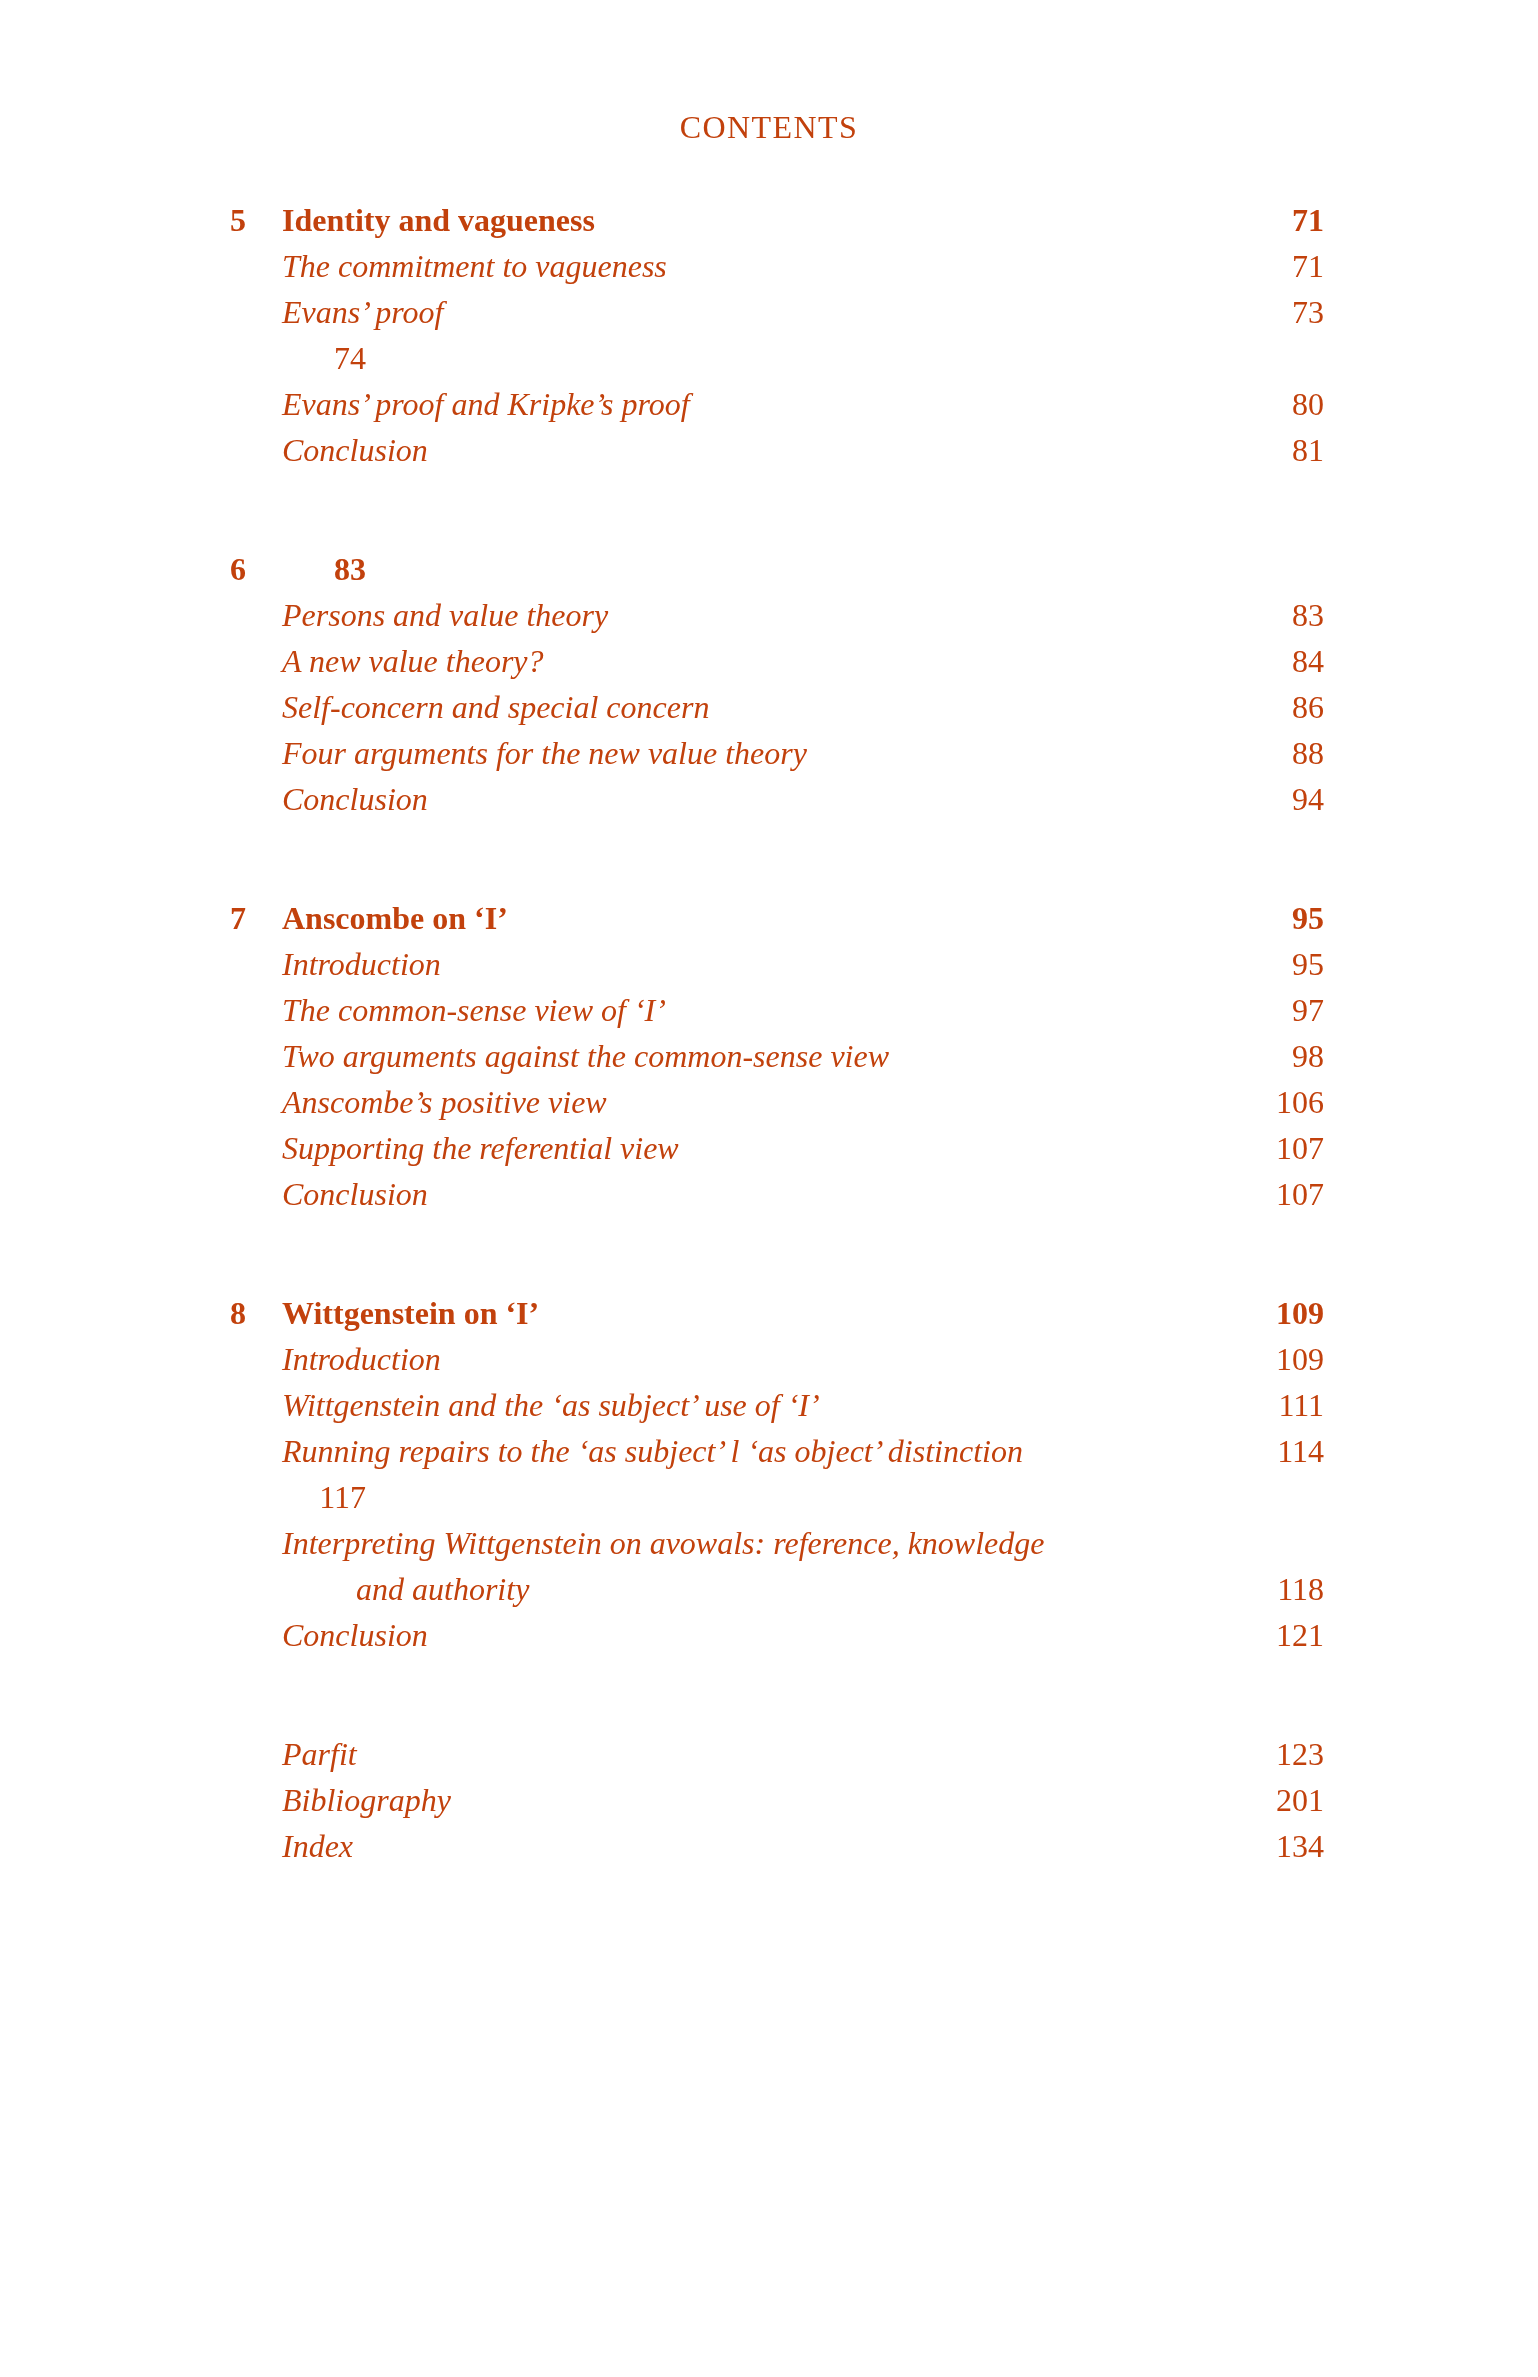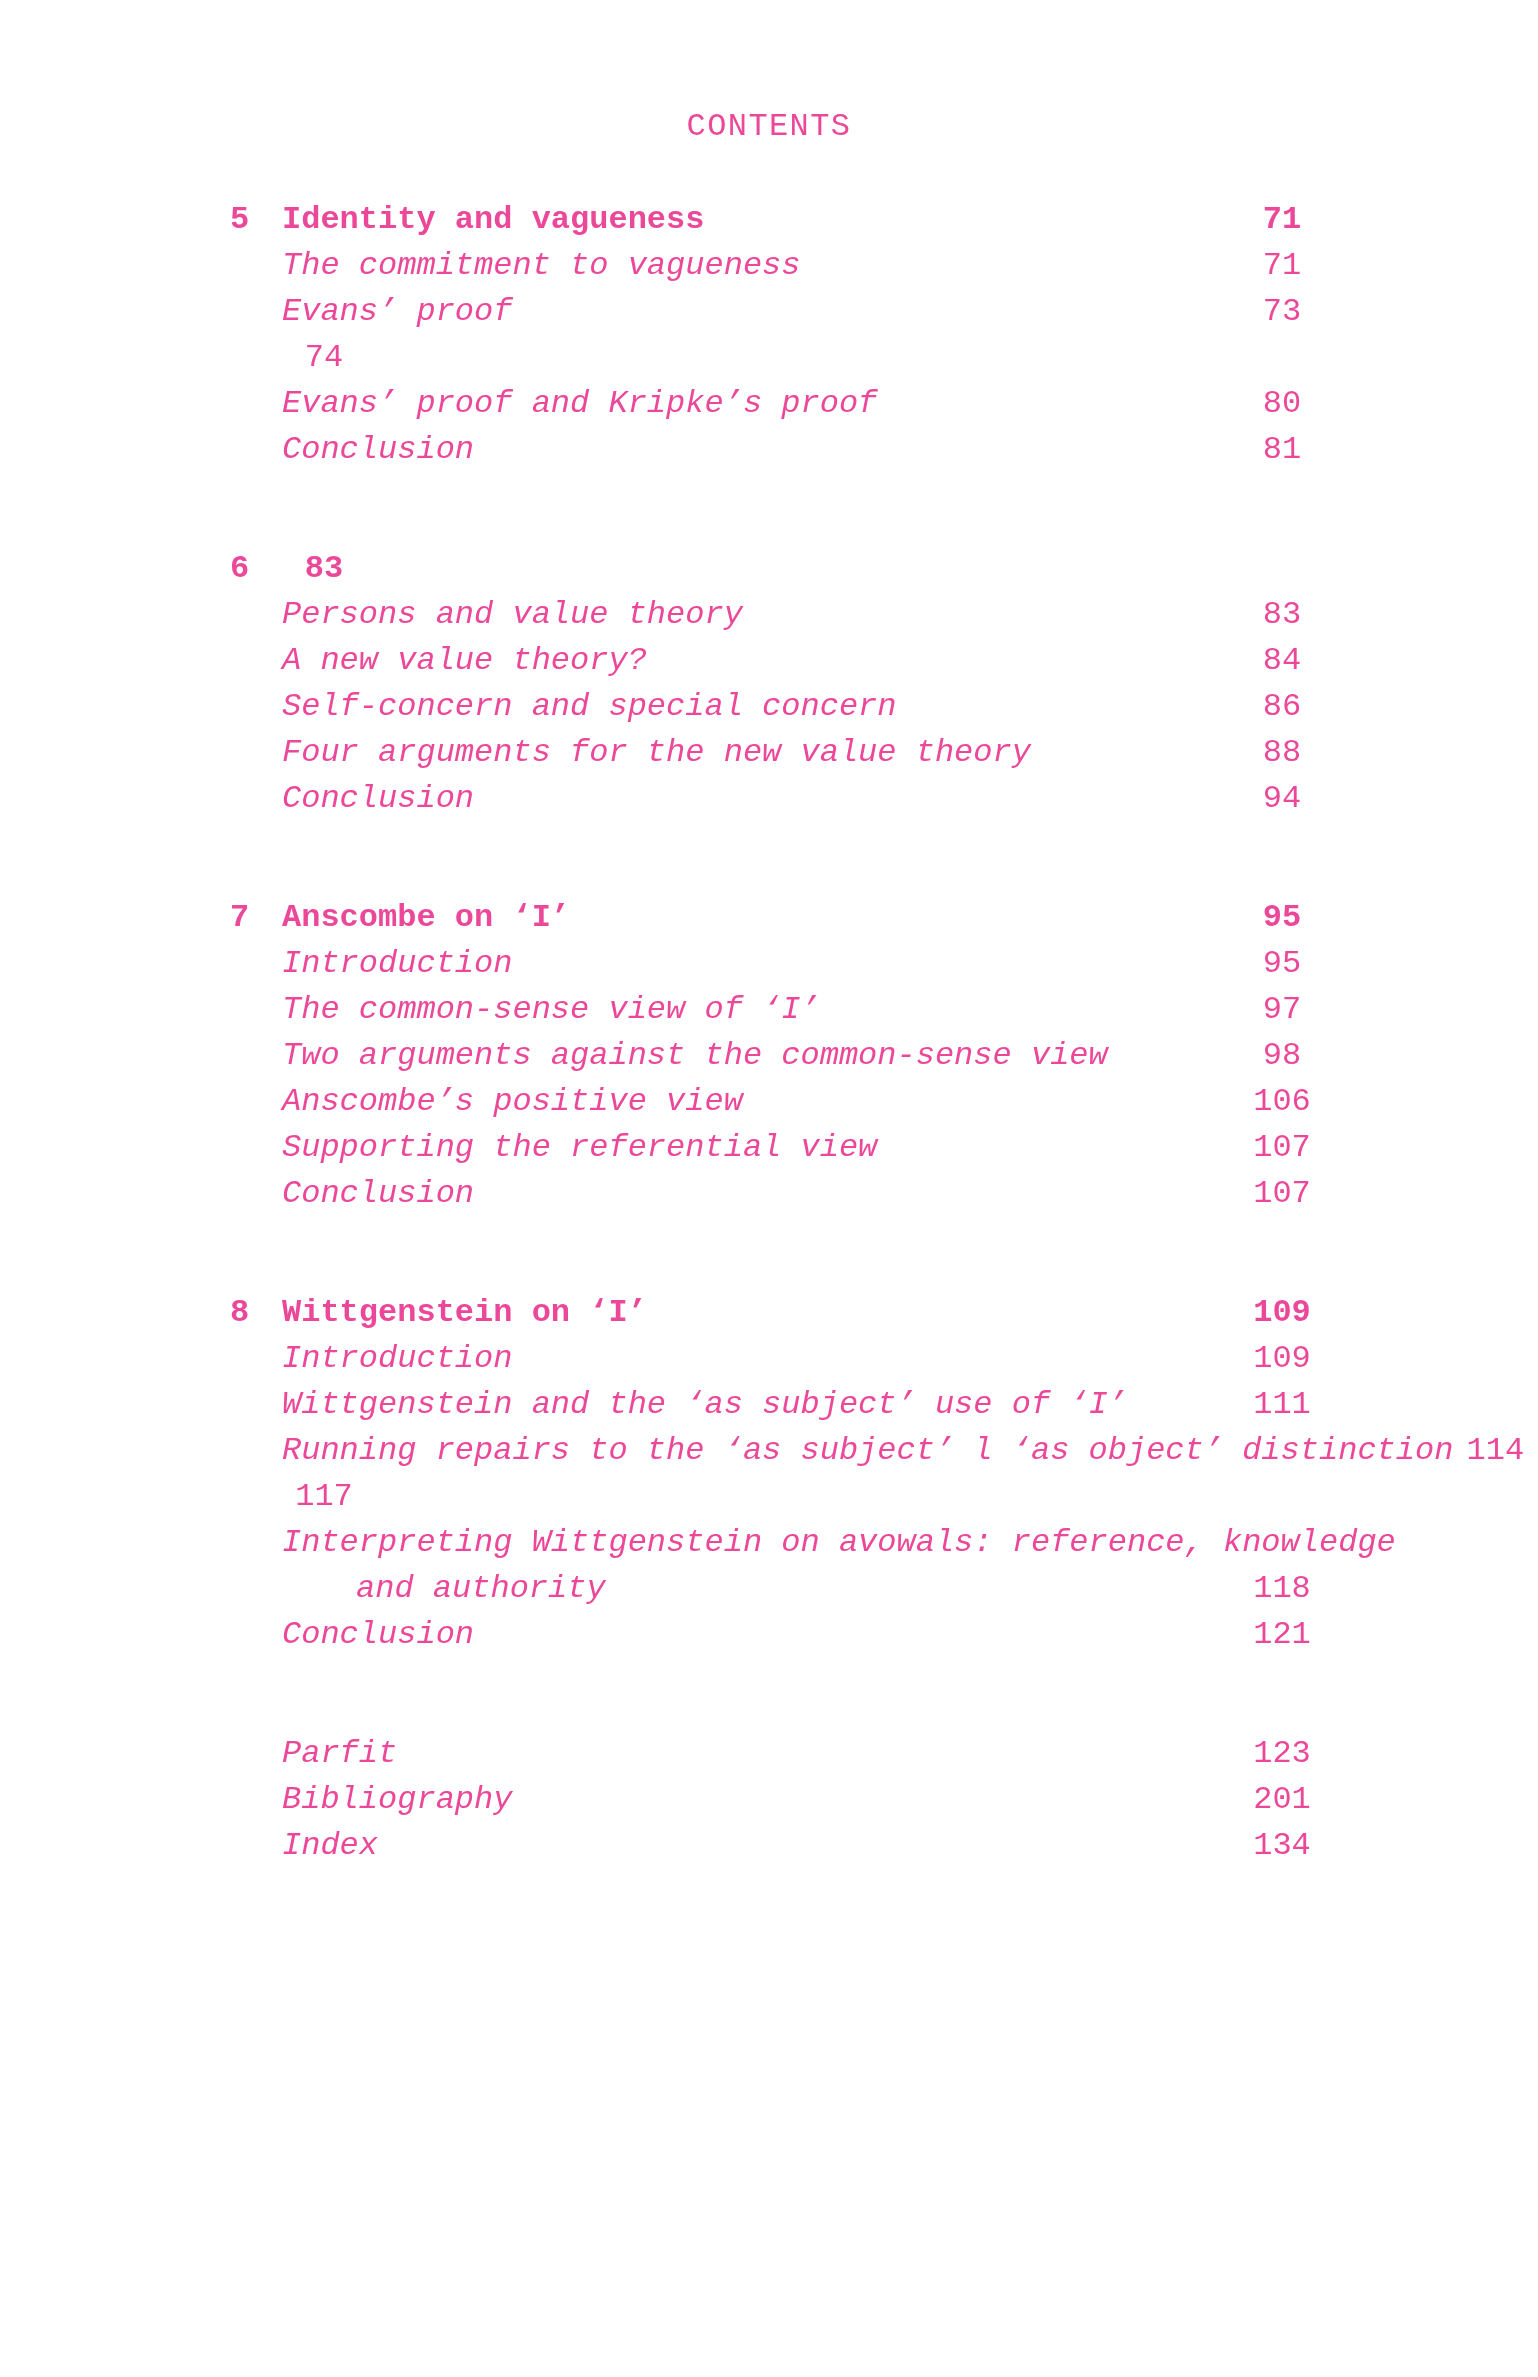--- a/index.html
+++ b/index.html
@@ -5,22 +5,22 @@
   html, body {
     margin: 0;
     padding: 0;
     background: #ffffff;
   }
   .page {
     position: relative;
     width: 1538px;
     height: 2095px;
     background: #ffffff;
-    color: #ec4899;
-    font-family: Liberation Mono, monospace;
+    color: #c2410c;
+    font-family: Liberation Serif, serif;
     overflow: hidden;
   }
   .running-head {
     position: absolute;
     top: 104px;
     left: 0;
     width: 1538px;
     text-align: center;
     font-size: 32px;
     line-height: 46px;
@@ -41,21 +41,21 @@
   .num-col {
     flex: 0 0 52px;
     font-weight: bold;
   }
   .title-col {
     flex: 1 1 auto;
     white-space: nowrap;
   }
   .page-col {
     flex: 0 0 84px;
-    text-align: center;
+    text-align: right;
   }
   .chapter-row .title-col,
   .chapter-row .page-col {
     font-weight: bold;
   }
   .section-row .title-col {
     font-style: italic;
   }
   .chapter {
     margin-top: 73px;

